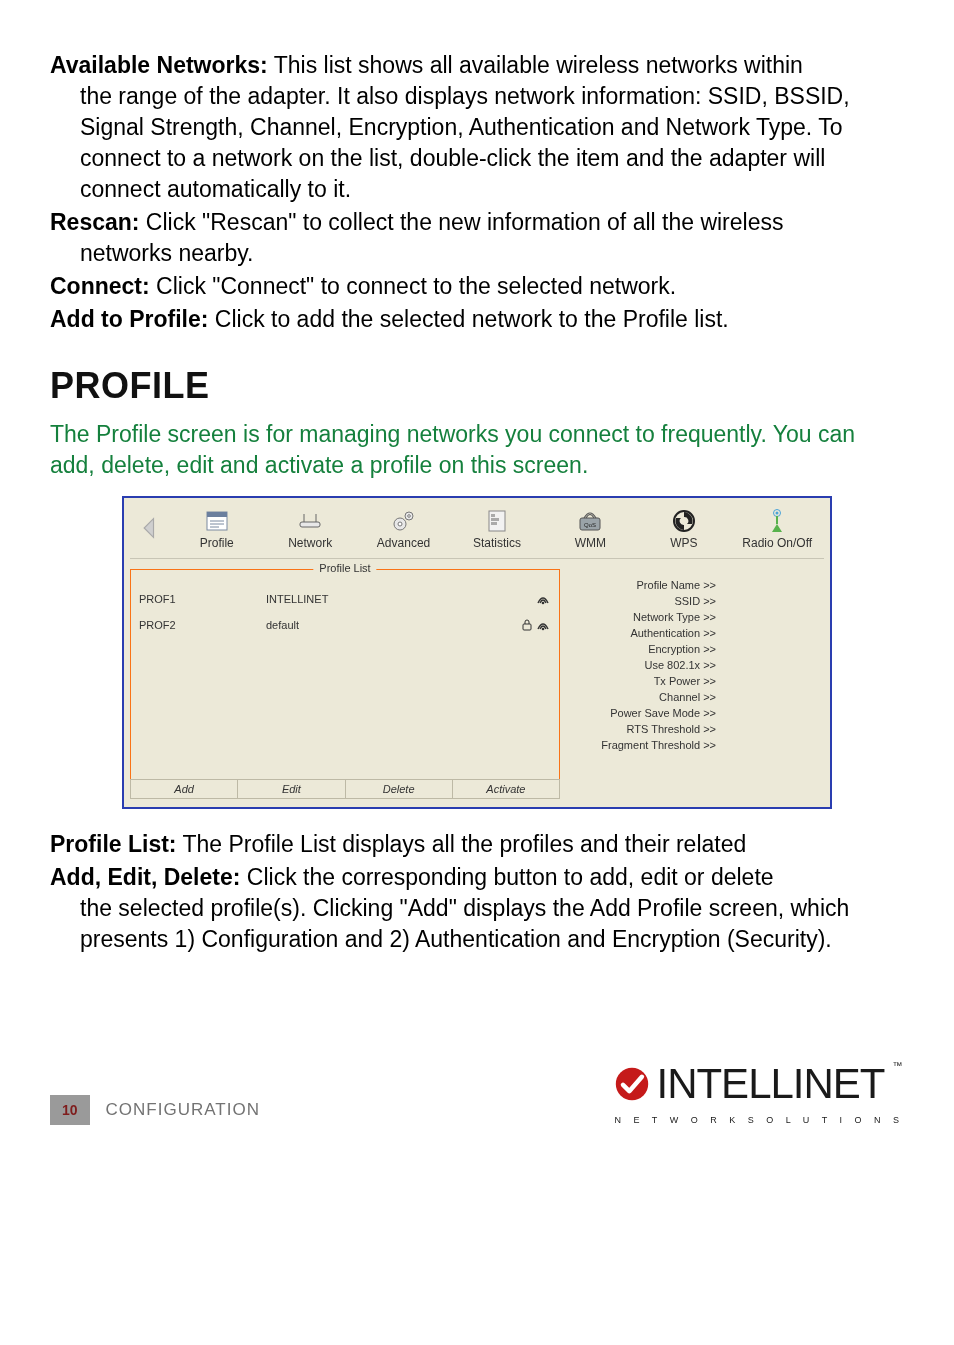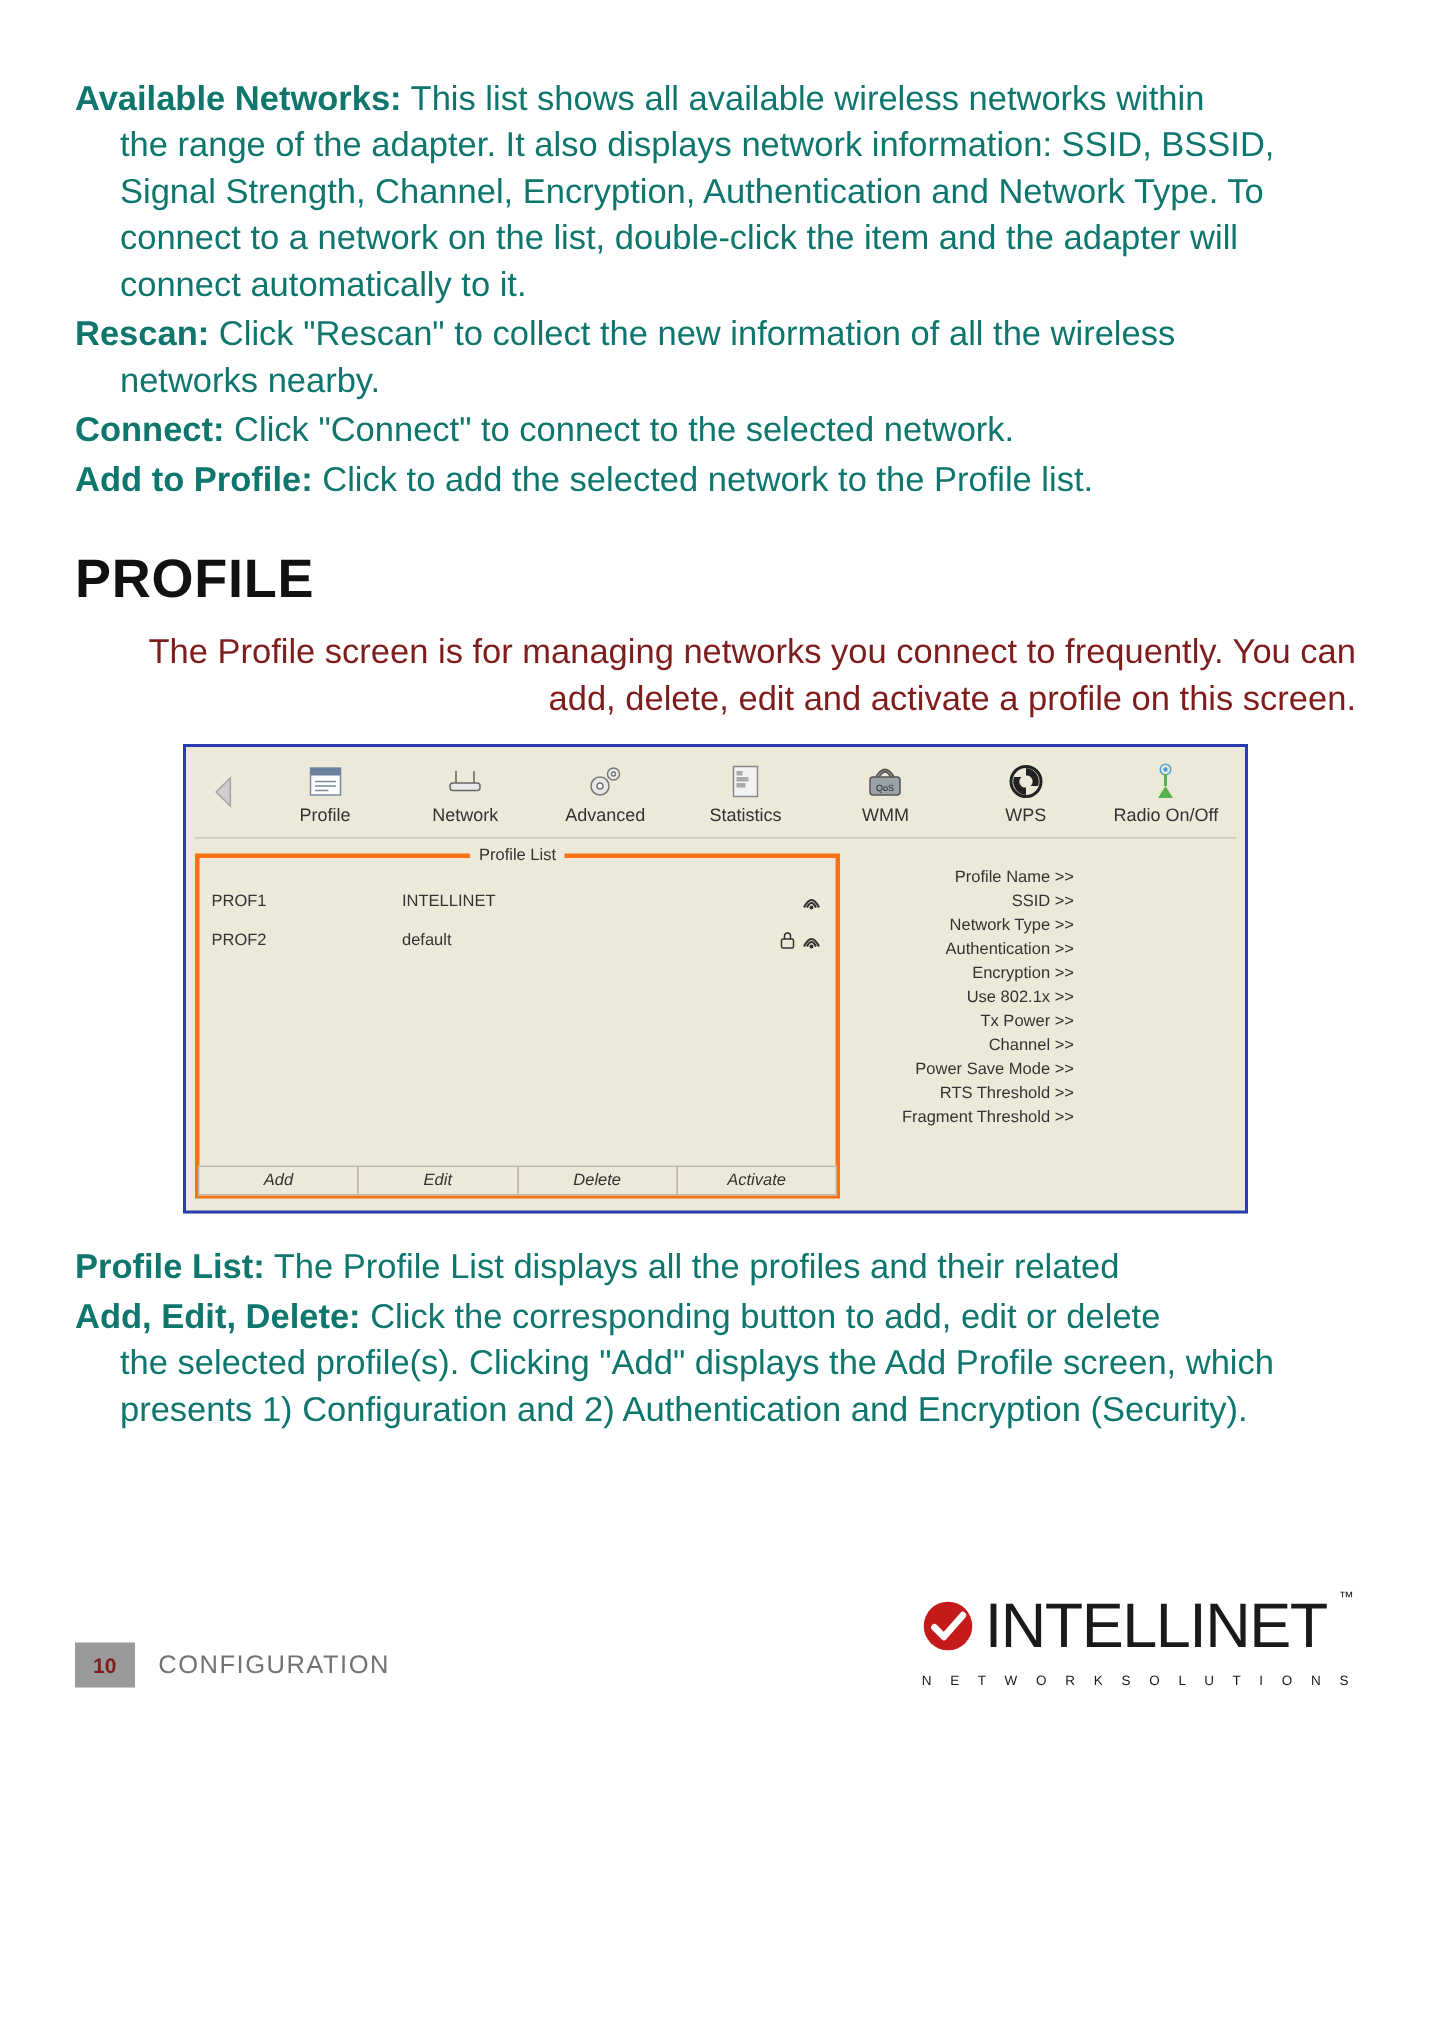--- a/index.html
+++ b/index.html
@@ -10,40 +10,39 @@
     width: 954px;
     color: #000;
   }
   .page {
     padding: 50px 50px 30px 50px;
     box-sizing: border-box;
   }
   .def-list {
     font-size: 23px;
     line-height: 1.35;
-    color: #0f766e;
+    color: #000000;
   }
   .def-item { margin-bottom: 2px; }
   .def-term { font-weight: bold; }
   .def-body { display: inline; }
   .indent { padding-left: 30px; display:block; }
   .section-heading {
     font-size: 36px;
     font-weight: bold;
     letter-spacing: 0.5px;
     margin: 30px 0 12px 0;
     text-transform: uppercase;
     color: #111;
   }
   .paragraph {
     font-size: 23px;
     line-height: 1.35;
     margin: 12px 0 14px 0;
-    color: #7f1d1d;
-    text-align: right;
+    color: #15803d;
   }
 
   
   .ui-panel {
     margin: 10px auto 20px auto;
     width: 710px;
     border: 2px solid #2a3db0;
     background: #ece9d8;
     padding: 6px;
     box-sizing: border-box;
@@ -66,21 +65,21 @@
     font-size: 12px;
     padding-top: 2px;
   }
   .tab .icon-box { height: 26px; display:flex; align-items:center; justify-content:center; }
   .tab .tab-label { margin-top: 2px; font-size: 12px; color:#333; }
 
   .content-row { display: flex; }
   .profile-list-box {
     flex: 0 0 430px;
     position: relative;
-    border: 3px solid #f97316;
+    border: 1px solid #f97316;
     margin: 10px 0 2px 0;
     padding: 16px 8px 30px 8px;
     box-sizing: border-box;
     font-size: 11px;
     height: 230px;
   }
   .fieldset-label {
     position: absolute;
     top: -8px;
     left: 50%;

